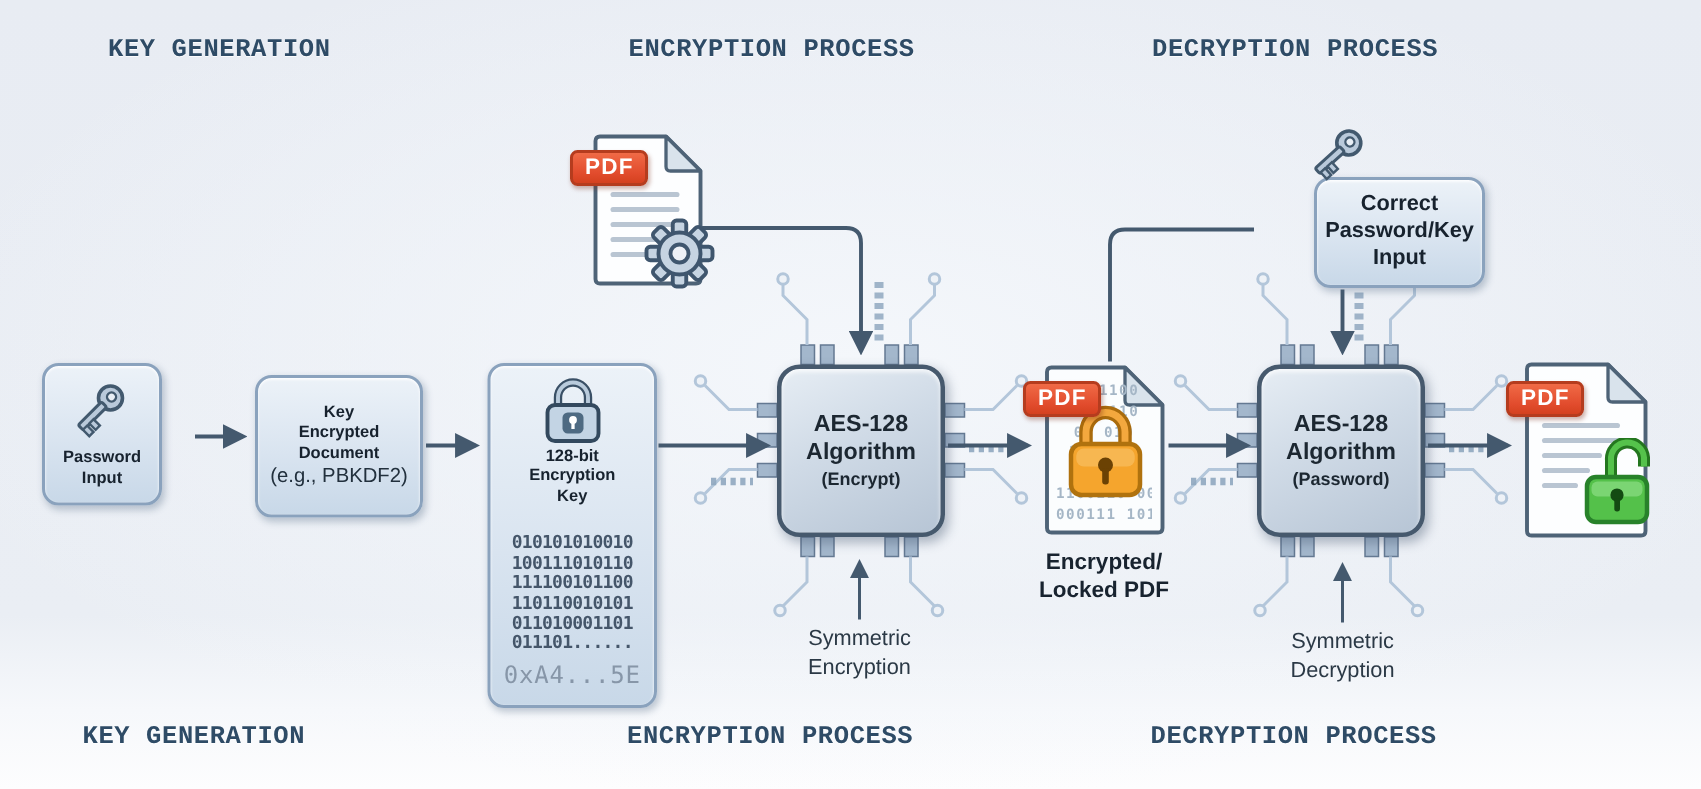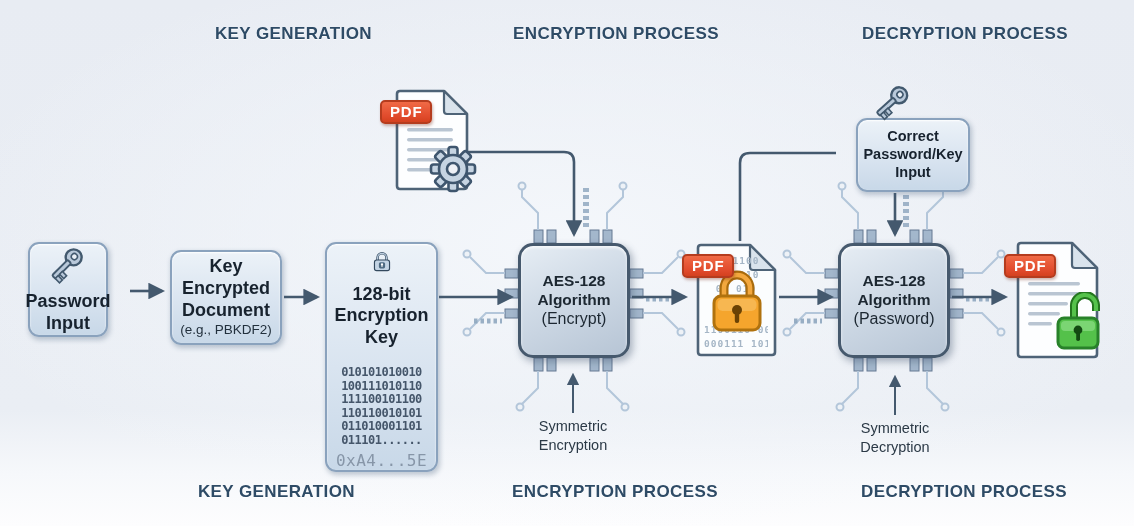--- a/index.html
+++ b/index.html
@@ -4,50 +4,51 @@
 <style>
   html,body{margin:0;padding:0;background:#dfe4ec;}
   .stage{
     position:relative;width:1134px;height:526px;overflow:hidden;
     font-family:"Liberation Sans",sans-serif;
     background:
       radial-gradient(ellipse 900px 420px at 50% 46%, #f4f7fb 0%, rgba(244,247,251,0) 70%),
       linear-gradient(180deg,#e8ecf3 0%,#eaeef4 78%,#f6f8fb 90%,#fdfdfe 100%);
   }
   .hdr{
-    position:absolute;width:300px;text-align:right;
+    position:absolute;width:300px;text-align:left;
     font-size:17px;font-weight:700;letter-spacing:.4px;color:#2e4b66;
     text-shadow:0 1px 0 rgba(255,255,255,.8);
+    font-family:Liberation Mono, monospace;
   }
   
   .node-box{
     position:absolute;box-sizing:border-box;
     border:2px solid #8aa2bd;border-radius:11px;
     background:linear-gradient(180deg,#ecf2f8 0%,#d9e4f0 55%,#c8d8e8 100%);
     box-shadow:1.5px 2.5px 5px rgba(70,95,125,.32), inset 0 1px 2px #ffffff;
     display:flex;flex-direction:column;align-items:center;justify-content:center;
     text-align:center;color:#17222e;
   }
-  .node-box .bl{font-size:18px;font-weight:700;line-height:1.22;}
+  .node-box .bl{font-size:11px;font-weight:700;line-height:1.22;}
   .node-box .note{font-size:13.5px;font-weight:400;line-height:1.25;color:#22303d;}
   .keybox-bin{font-family:"DejaVu Sans Mono",monospace;font-size:12px;font-weight:700;
     color:#45566a;line-height:1.12;margin-top:17px;letter-spacing:-.5px;}
   .keybox-hex{font-family:"DejaVu Sans Mono",monospace;font-size:16px;font-weight:400;
     color:#8painaab; color:#8796a8;margin-top:4px;letter-spacing:.5px;}
   
   .chip{
     position:absolute;box-sizing:border-box;width:112px;height:115px;
     border:3px solid #46596d;border-radius:15px;
     background:linear-gradient(155deg,#e6edf4 0%,#cfdae6 45%,#b7c5d5 100%);
     box-shadow:2.5px 3.5px 7px rgba(60,80,105,.38), inset 0 2px 3px rgba(255,255,255,.75);
     display:flex;flex-direction:column;align-items:center;justify-content:center;
     text-align:center;color:#1c2731;z-index:3;
   }
   .chip .cl{font-size:15.5px;font-weight:700;line-height:1.2;}
-  .chip .cm{font-size:16px;font-weight:400;line-height:1.25;}
+  .chip .cm{font-size:12px;font-weight:700;line-height:1.25;}
   
   .doc{position:absolute;z-index:3;}
   .badge{
     position:absolute;z-index:5;padding:1px 8px 2px 8px;border-radius:5px;
     background:linear-gradient(180deg,#f06a46 0%,#e14b2c 70%,#d4411f 100%);
     border:2px solid #b53c1e;color:#ffffff;font-size:15px;font-weight:700;
     letter-spacing:.8px;box-shadow:1px 2px 3px rgba(120,40,20,.35);
   }
   .doc-label{position:absolute;text-align:center;font-size:15px;font-weight:700;
     color:#18232f;line-height:1.25;z-index:3;}
@@ -173,21 +174,21 @@
 
   <div class="node-box" style="left:325px;top:242px;width:113px;height:230px;justify-content:flex-start;padding-top:8px">
     <svg class="icon" width="48" height="44" viewBox="0 0 48 44">
       <path d="M14,19 V13 a10,10 0 0 1 20,0 V19" fill="none" stroke="#3a5066" stroke-width="5.6"></path>
       <path d="M14,19 V13 a10,10 0 0 1 20,0 V19" fill="none" stroke="#b9cbdc" stroke-width="2.6"></path>
       <rect x="7" y="18" width="34" height="24" rx="5" fill="#c3d4e4" stroke="#33495e" stroke-width="2.6"></rect>
       <rect x="17" y="23" width="14" height="14" rx="3.5" fill="#4e6a82"></rect>
       <circle cx="24" cy="28" r="2.6" fill="#ffffff"></circle>
       <rect x="22.9" y="29" width="2.2" height="5" fill="#ffffff"></rect>
     </svg>
-    <div class="bl" style="margin-top:12px">
+    <div class="bl" style="margin-top:2px">
       <span>128-bit</span><br>
       <span>Encryption</span><br>
       <span>Key</span>
     </div>
     <div class="keybox-bin">
       <div>010101010010</div>
       <div>100111010110</div>
       <div>111100101100</div>
       <div>110110010101</div>
       <div>011010001101</div>
@@ -249,22 +250,25 @@
       <svg class="icon" width="56" height="66" viewBox="0 0 56 66">
         <path d="M15,30 V20 a13,13 0 0 1 26,0 V30" fill="none" stroke="#a96b0c" stroke-width="9"></path>
         <path d="M15,30 V20 a13,13 0 0 1 26,0 V30" fill="none" stroke="#f3a83e" stroke-width="4.6"></path>
         <rect x="5" y="28" width="46" height="34" rx="7" fill="#f5a52d" stroke="#b0720e" stroke-width="3"></rect>
         <rect x="8.5" y="31" width="39" height="12" rx="5" fill="#f8bc5a" opacity=".8"></rect>
         <circle cx="28" cy="42" r="5" fill="#6b4204"></circle>
         <rect x="25.8" y="44" width="4.4" height="11" rx="2" fill="#6b4204"></rect>
       </svg>
     </div>
   </div>
-
-  <div class="node-box" style="left:856px;top:118px;width:114px;height:74px;z-index:3">
+  <div class="doc-label" style="left:676px;top:366px;width:120px">
+    <span>Encrypted/</span><br><span>Locked PDF</span>
+  </div>
+
+  <div class="node-box" style="left:876px;top:118px;width:114px;height:74px;z-index:3">
     <div class="bl" style="font-size:14.5px">
       <span>Correct</span><br>
       <span>Password/Key</span><br>
       <span>Input</span>
     </div>
   </div>
   <div style="position:absolute;left:868px;top:84px;z-index:4">
     <svg class="icon" width="52" height="46" viewBox="0 0 52 46">
       <g transform="rotate(48 26 16)">
         <circle cx="26" cy="9" r="8" fill="#b9c9da" stroke="#42596e" stroke-width="2.4"></circle>

